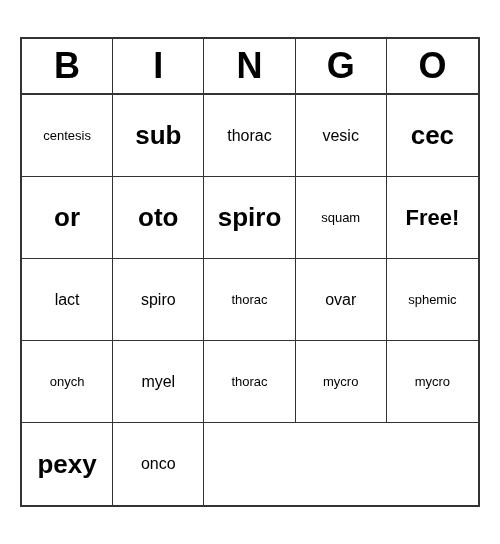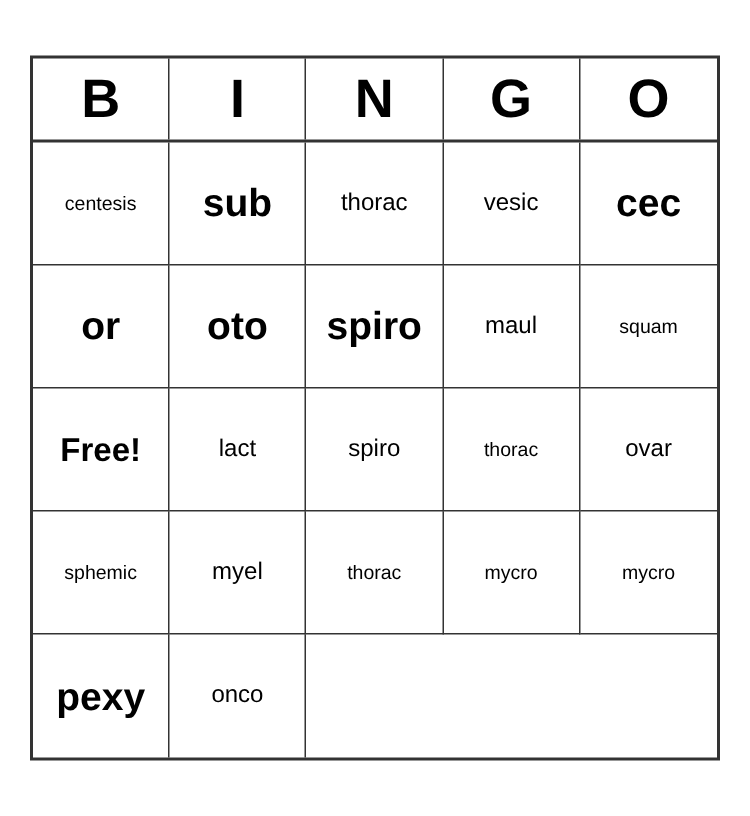--- a/index.html
+++ b/index.html
@@ -94,28 +94,28 @@
     </div>
   <div class="bingo-grid">
   <div class="bingo-cell small-text">centesis</div>
       <div class="bingo-cell large-text">sub</div>
       <div class="bingo-cell">thorac</div>
       <div class="bingo-cell">vesic</div>
       <div class="bingo-cell large-text">cec</div>
       <div class="bingo-cell large-text">or</div>
       <div class="bingo-cell large-text">oto</div>
       <div class="bingo-cell large-text">spiro</div>
-      <div class="bingo-cell">maul</div>
       <div class="bingo-cell small-text">squam</div>
       <div class="bingo-cell free">Free!</div>
       <div class="bingo-cell">lact</div>
       <div class="bingo-cell">spiro</div>
       <div class="bingo-cell small-text">thorac</div>
       <div class="bingo-cell">ovar</div>
       <div class="bingo-cell small-text">sphemic</div>
+      <div class="bingo-cell small-text">onych</div>
       <div class="bingo-cell">myel</div>
       <div class="bingo-cell small-text">thorac</div>
       <div class="bingo-cell small-text">mycro</div>
       <div class="bingo-cell small-text">mycro</div>
       <div class="bingo-cell large-text">pexy</div>
       <div class="bingo-cell">onco</div>
     </div>
 </div>
 
 </body></html>

